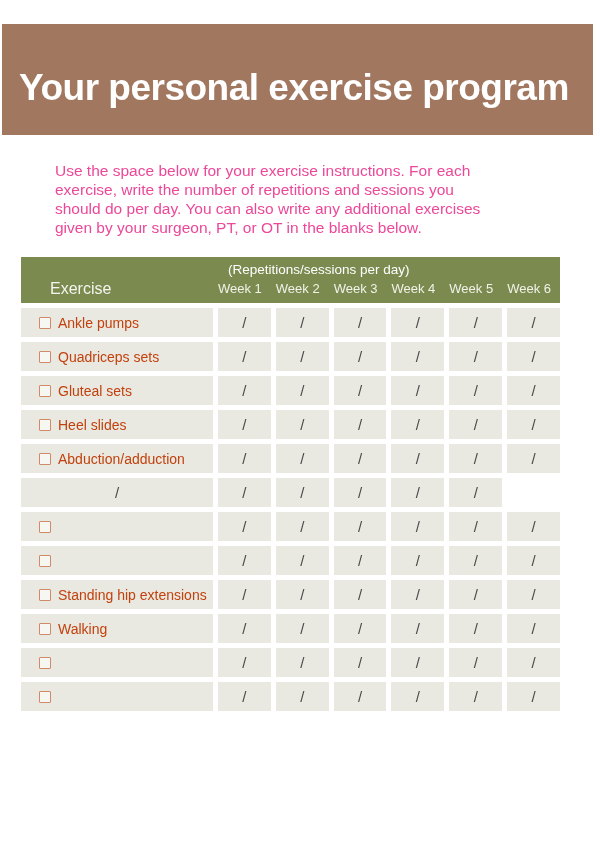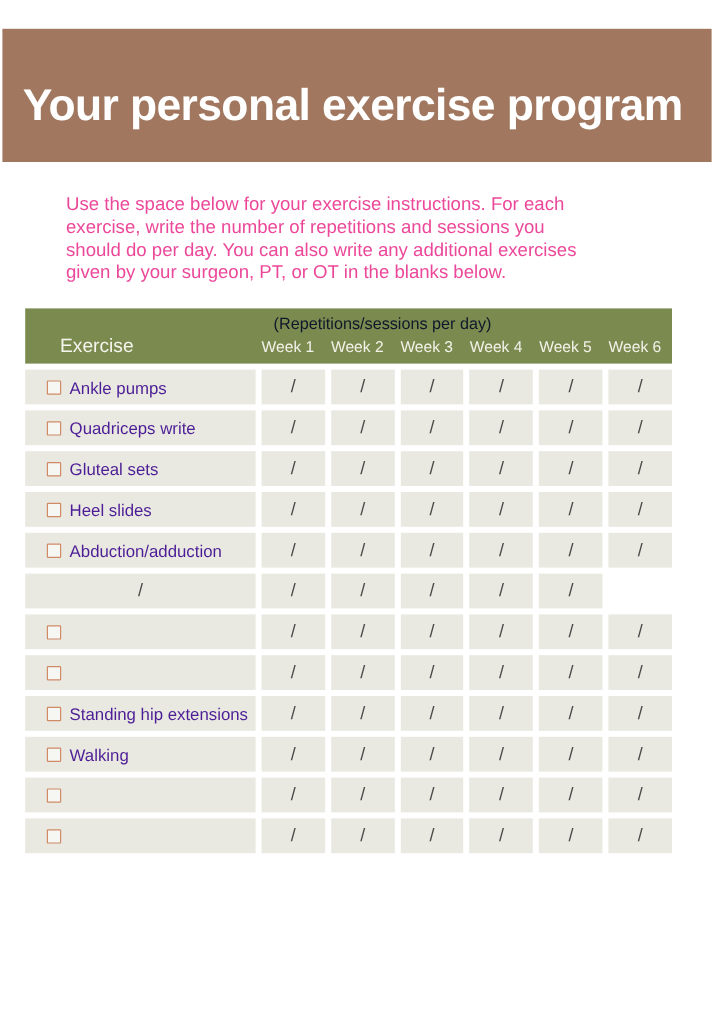--- a/index.html
+++ b/index.html
@@ -58,21 +58,21 @@
   .th-exercise {
     padding-left: 29px;
     font-size: 16px;
     color: #f5f5ee;
   }
   .caption {
     position: absolute;
     top: 5px;
     left: 207px;
     font-size: 13.5px;
-    color: #0f172a;
+    color: #ffffff;
     white-space: nowrap;
   }
   .th-week {
     font-size: 13px;
     color: #f2f2e8;
     padding-bottom: 2px;
     white-space: nowrap;
   }
 
   .row {
@@ -91,21 +91,21 @@
     width: 12px; height: 12px;
     border: 1.5px solid var(--checkbox-border, #d08a66);
     background: rgba(255,255,255,0.6);
     border-radius: 1px;
     margin-right: 7px;
     flex: 0 0 auto;
     cursor: pointer;
   }
   .exercise-label {
     font-size: 14px;
-    color: #4c1d95;
+    color: #c2410c;
     white-space: nowrap;
   }
   .week-cell {
     justify-content: center;
   }
   .slash {
     font-size: 15px;
     color: var(--slash, #4a4a4a);
   }
 </style>
@@ -158,21 +158,21 @@
             <span class="slash">/</span>
           </div>
     <div class="cell week-cell">
             <span class="slash">/</span>
           </div>
   </div>
 
   <div class="row grid-cols">
     <div class="cell label-cell">
       <span class="checkbox"></span>
-      <span class="exercise-label">Quadriceps write</span>
+      <span class="exercise-label">Quadriceps sets</span>
     </div>
     <div class="cell week-cell">
             <span class="slash">/</span>
           </div>
     <div class="cell week-cell">
             <span class="slash">/</span>
           </div>
     <div class="cell week-cell">
             <span class="slash">/</span>
           </div>

